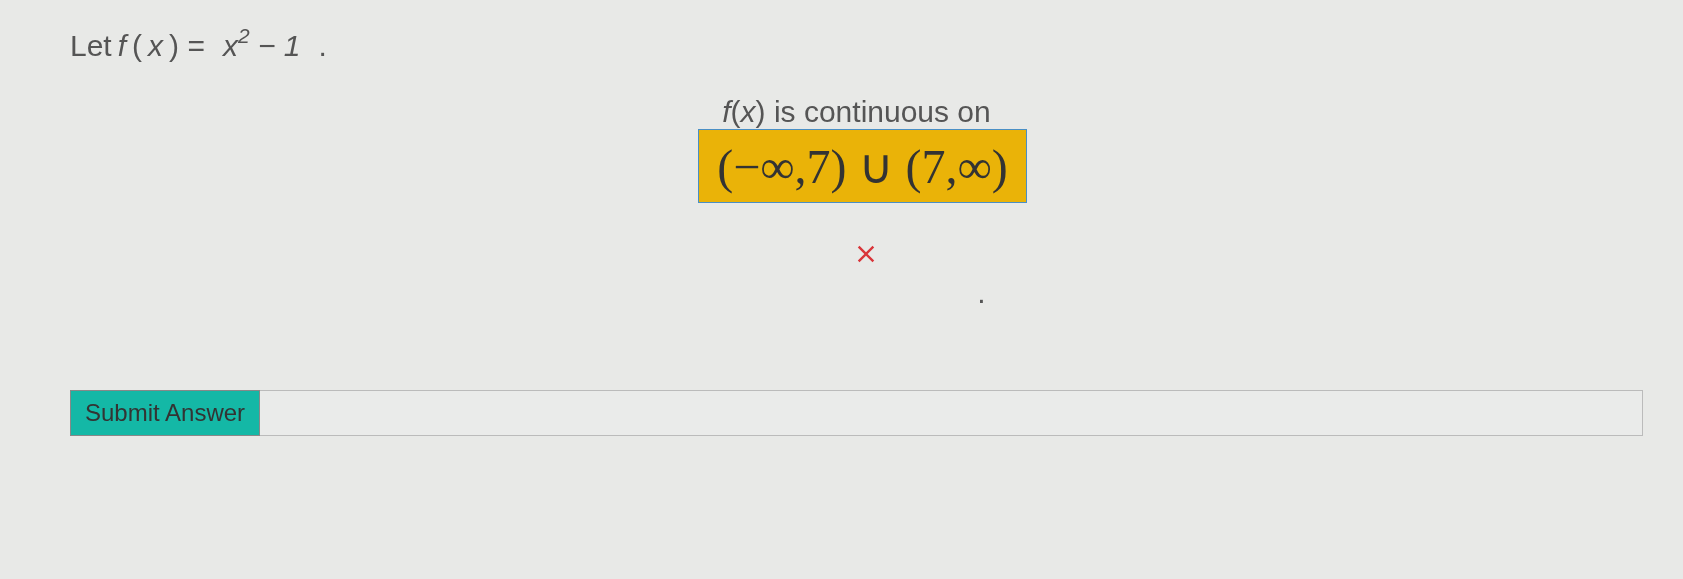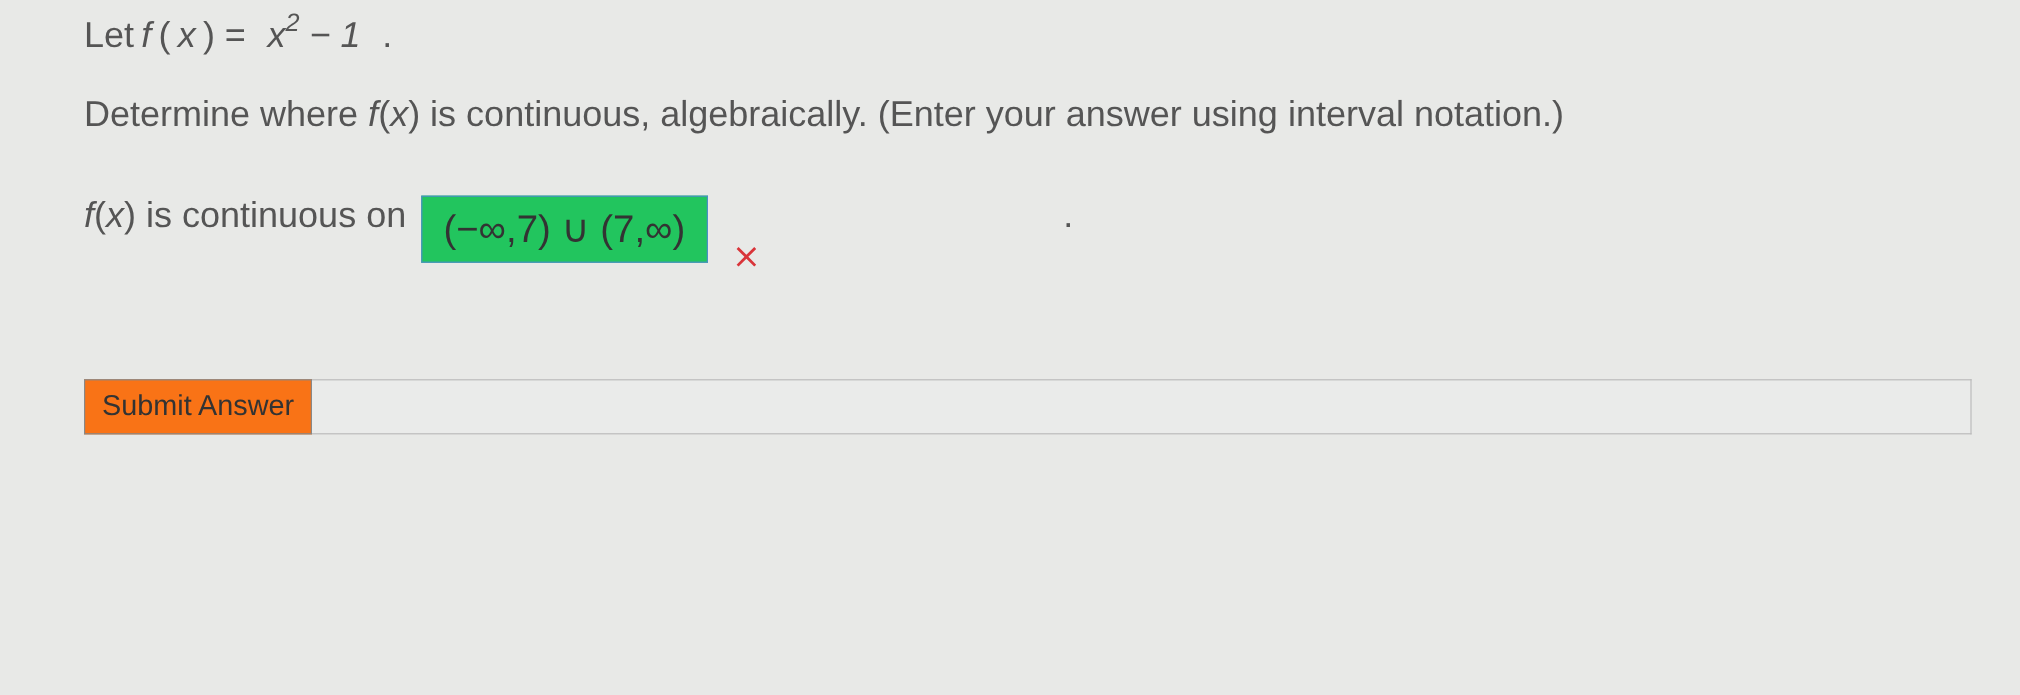--- a/index.html
+++ b/index.html
@@ -6,21 +6,21 @@
     margin: 0;
     padding: 0;
     background: #e8e9e7;
     font-family: Arial, Helvetica, sans-serif;
     width: 1683px;
     height: 579px;
     overflow: hidden;
     color: #4a4a4a;
   }
   .container {
-    padding: 10px 40px 20px 70px;
+    padding: 26px 40px 20px 70px;
   }
   .equation-line {
     display: flex;
     align-items: center;
     font-size: 30px;
     color: #555;
     margin-bottom: 30px;
   }
   .fx {
     font-style: italic;
@@ -45,52 +45,53 @@
     position: relative;
     top: -2px;
   }
   .instruction {
     font-size: 30px;
     color: #555;
     margin-bottom: 50px;
   }
   .answer-line {
     display: flex;
-    align-items: flex-start;
+    align-items: center;
     font-size: 30px;
     color: #555;
     margin-bottom: 80px;
+    flex-direction: column;
   }
   .answer-box {
     border: 1px solid #4a8fc5;
     padding: 8px 18px;
     margin-left: 12px;
-    font-family: Liberation Sans, sans-serif;
-    font-size: 32px;
+    font-family: Liberation Serif, serif;
+    font-size: 48px;
     color: #333;
-    background: #22c55e;
+    background: #eab308;
   }
   .wrong-icon {
     margin-left: 18px;
     margin-top: 36px;
     color: #d9353a;
     font-size: 32px;
     font-weight: bold;
   }
   .wrong-icon svg {
     width: 28px;
     height: 28px;
   }
   .submit-area {
     display: flex;
     align-items: stretch;
   }
   .submit-btn {
     border: 1.5px solid #888;
-    background: #f97316;
+    background: #14b8a6;
     font-size: 24px;
     color: #333;
     padding: 8px 14px;
     cursor: pointer;
     font-family: Arial, sans-serif;
   }
   .side-box {
     flex: 1;
     border: 1px solid #bbb;
     border-left: none;
@@ -115,23 +116,20 @@
       <span class="fx">x</span>
       <span>) = </span>
     <span class="fraction">
       <span class="num">
         <span style="font-style:italic">x</span><span class="sup">2</span> − 1
       </span>
     </span>
     <span>.</span>
   </div>
 
-  <div class="instruction">
-    Determine where <span style="font-style:italic">f</span>(<span style="font-style:italic">x</span>) is continuous, algebraically. (Enter your answer using interval notation.)
-  </div>
 
   <div class="answer-line">
     <span>
       <span style="font-style:italic">f</span>(<span style="font-style:italic">x</span>)<span> is continuous on </span>
     </span>
     <span class="answer-box">(−∞,7) ∪ (7,∞)</span>
     <span class="wrong-icon">
       <svg viewBox="0 0 24 24" fill="#d9353a">
         <path d="M19 6.41L17.59 5 12 10.59 6.41 5 5 6.41 10.59 12 5 17.59 6.41 19 12 13.41 17.59 19 19 17.59 13.41 12 19 6.41z"></path>
       </svg>

